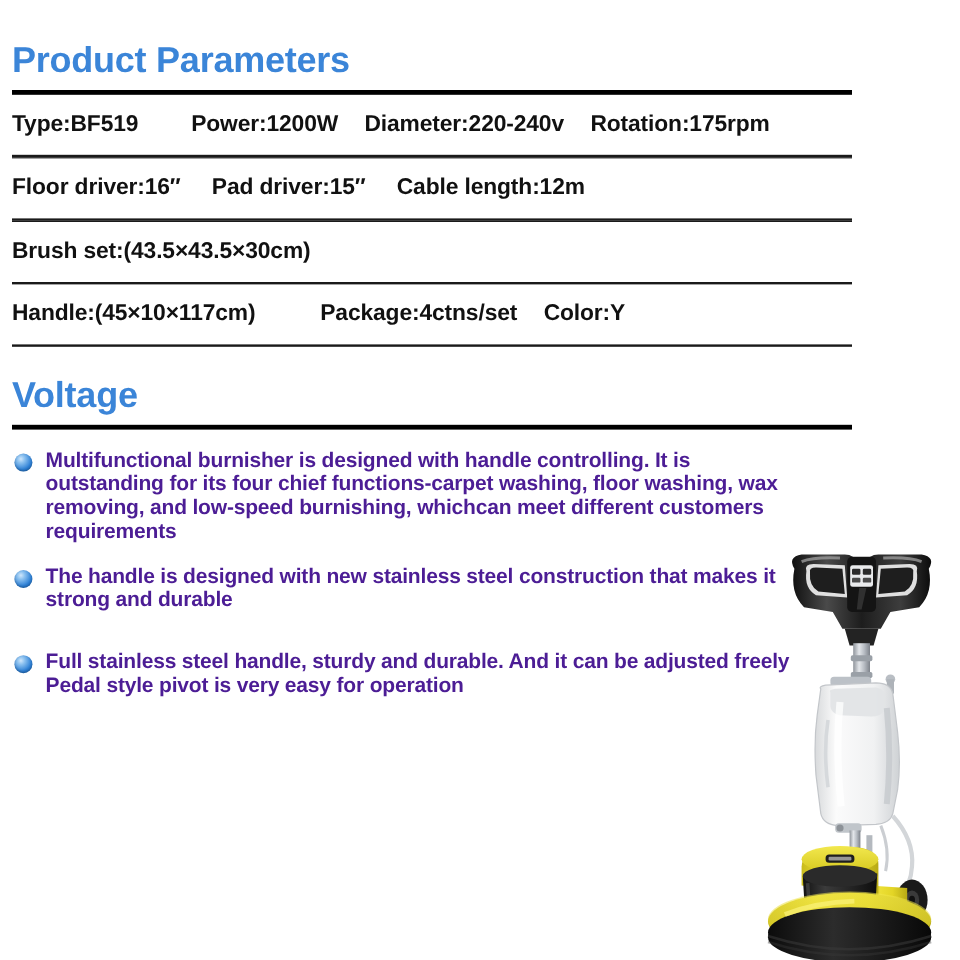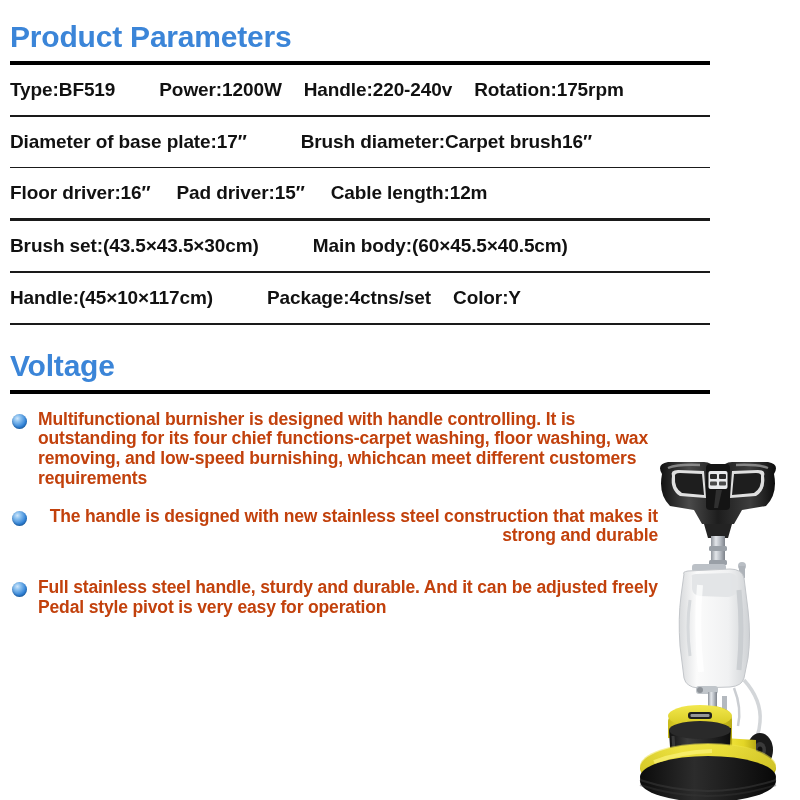--- a/index.html
+++ b/index.html
@@ -95,21 +95,21 @@
     margin-top: 4px;
     margin-right: 11px;
     background:
       radial-gradient(circle at 36% 30%, #cfe6fb 0%, #8dc2f0 22%, #2f81d6 62%, #1560ae 100%);
     box-shadow: inset 0 -1px 2px rgba(0,0,0,0.25);
   }
   .feature-text {
     font-size: 17.5px;
     font-weight: 700;
     line-height: 1.13;
-    color: #c2410c;
+    color: #4c1d95;
     max-width: 638px;
     letter-spacing: -0.15px;
   }
 
   
   .product-photo {
     position: absolute;
     right: 2px;
     bottom: 0px;
     width: 160px;
@@ -117,51 +117,46 @@
     z-index: 1;
     pointer-events: none;
   }
 </style>
 </head>
 <body>
 
 <div class="page">
 
   <div>
-    <div class="section-heading" style="color:#3b85d8; padding-top:22px;">Product Parameters</div>
+    <div class="section-heading" style="color:#3b85d8; padding-top:36px;">Product Parameters</div>
     <div class="heading-rule"></div>
 
     <div class="params">
 
       <div class="param-row">
         <span class="param-cell gap-lg">Type:BF519</span>
         <span class="param-cell gap-md">Power:1200W</span>
-        <span class="param-cell gap-md">Handle:220-240v</span>
+        <span class="param-cell gap-md">Diameter:220-240v</span>
         <span class="param-cell">Rotation:175rpm</span>
       </div>
       <div class="param-rule"></div>
 
-      <div class="param-row">
-        <span class="param-cell gap-xl">Diameter of base plate:17″</span>
-        <span class="param-cell">Brush diameter:Carpet brush16″</span>
-      </div>
       <div class="param-rule"></div>
 
       <div class="param-row">
         <span class="param-cell gap-sm">Floor driver:16″</span>
         <span class="param-cell gap-sm">Pad driver:15″</span>
         <span class="param-cell">Cable length:12m</span>
       </div>
       <div class="param-rule"></div>
 
       <div class="param-rule"></div>
 
       <div class="param-row">
         <span class="param-cell gap-xl">Brush set:(43.5×43.5×30cm)</span>
-        <span class="param-cell">Main body:(60×45.5×40.5cm)</span>
       </div>
       <div class="param-rule"></div>
 
       <div class="param-row">
         <span class="param-cell gap-xl">Handle:(45×10×117cm)</span>
         <span class="param-cell gap-md">Package:4ctns/set</span>
         <span class="param-cell">Color:Y</span>
       </div>
       <div class="param-rule"></div>
 
@@ -172,21 +167,21 @@
     <div class="section-heading" style="color:#3b85d8;">Voltage</div>
     <div class="heading-rule"></div>
 
     <ul class="features-list">
 
       <li class="feature-item">
         <span class="bullet"></span>
         <span class="feature-text">Multifunctional burnisher is designed with handle controlling. It is outstanding for its four chief functions-carpet washing, floor washing, wax removing, and low-speed burnishing, whichcan meet different customers requirements</span>
       </li>
 
-      <li class="feature-item" style="margin-top:18px;text-align:right;">
+      <li class="feature-item" style="margin-top:18px;">
         <span class="bullet"></span>
         <span class="feature-text" style="max-width:620px;">The handle is designed with new stainless steel construction that makes it strong and durable</span>
       </li>
 
       <li class="feature-item" style="margin-top:32px;">
         <span class="bullet"></span>
         <span class="feature-text" style="max-width:620px;">Full stainless steel handle, sturdy and durable. And it can be adjusted freely Pedal style pivot is very easy for operation</span>
       </li>
 
     </ul>

